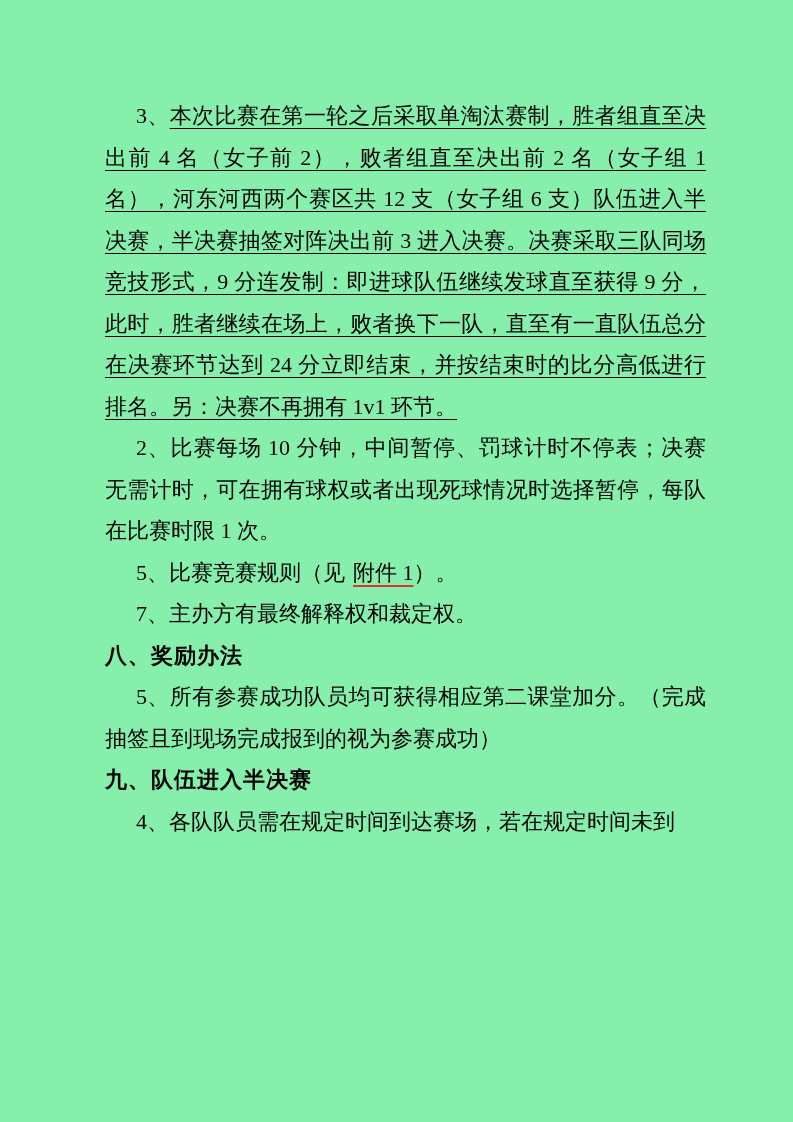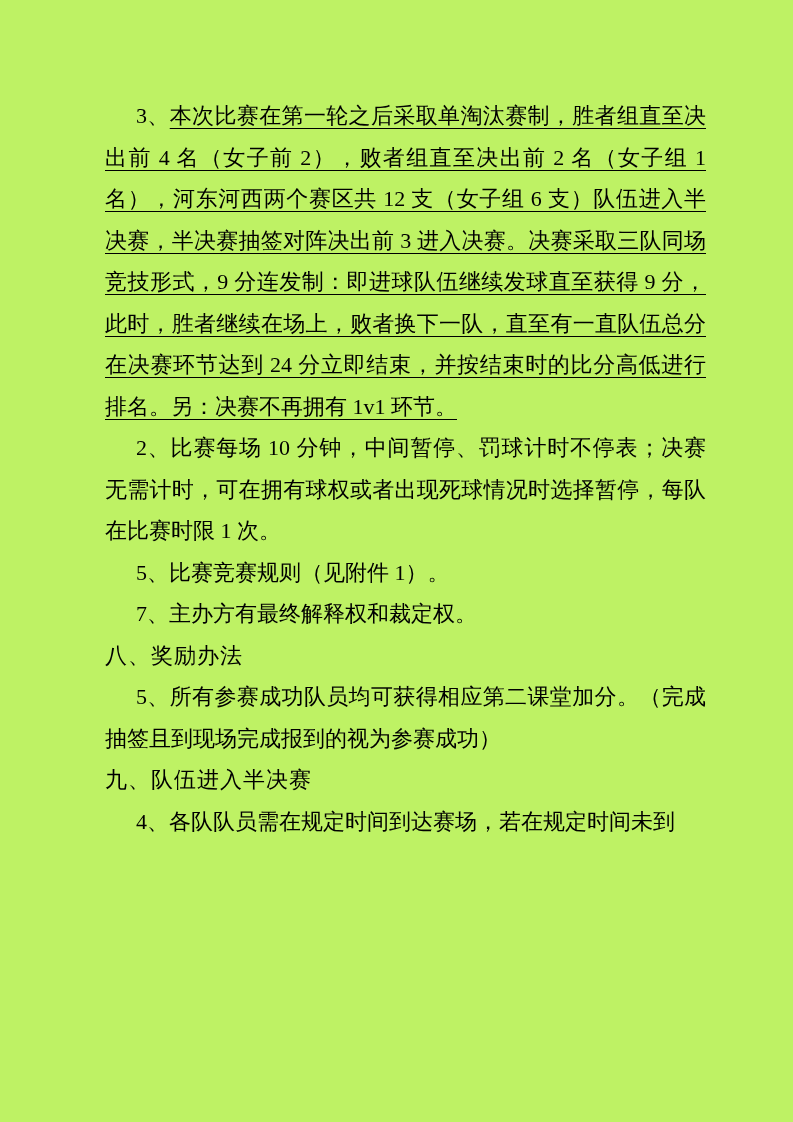--- a/index.html
+++ b/index.html
@@ -1,21 +1,21 @@
 <!DOCTYPE html>
 <html><head>
 <meta charset="utf-8">
 <style>
   * { margin: 0; padding: 0; box-sizing: border-box; }
   html, body { background: #9e9e9e; }
   .page {
     width: 793px;
     height: 1122px;
     margin: 0 auto;
-    background: #bef264;
+    background: #86efac;
     position: relative;
     overflow: hidden;
     font-family: "Liberation Serif", "DejaVu Serif", serif;
     color: #000000;
   }
   .content {
     position: absolute;
     left: 105px;
     top: 95px;
     width: 601px;
@@ -27,31 +27,33 @@
   .para {
     text-indent: 31px;
   }
   .para-underline .u-text {
     text-decoration: underline;
     text-decoration-thickness: 1.2px;
     text-underline-offset: 5px;
   }
   .heading {
     font-family: "Liberation Sans", "DejaVu Sans", sans-serif;
-    font-weight: normal;
+    font-weight: bold;
     font-size: 22px;
     text-indent: 0;
     letter-spacing: 1px;
   }
   .attachment-link {
     color: #000000;
+    text-decoration: underline;
     text-decoration-color: #dd3333;
     text-decoration-thickness: 2px;
     text-underline-offset: 5px;
     cursor: pointer;
+    margin-left: 8px;
   }
 </style>
 </head>
 <body>
 
 <div class="page">
   <div class="content">
 
     <p class="para para-underline"><span>3、</span><span class="u-text">本次比赛在第一轮之后采取单淘汰赛制，胜者组直至决出前 4 名（女子前 2），败者组直至决出前 2 名（女子组 1 名），河东河西两个赛区共 12 支（女子组 6 支）队伍进入半决赛，半决赛抽签对阵决出前 3 进入决赛。决赛采取三队同场竞技形式，9 分连发制：即进球队伍继续发球直至获得 9 分，此时，胜者继续在场上，败者换下一队，直至有一直队伍总分在决赛环节达到 24 分立即结束，并按结束时的比分高低进行排名。另：决赛不再拥有 1v1 环节。</span></p>
 

